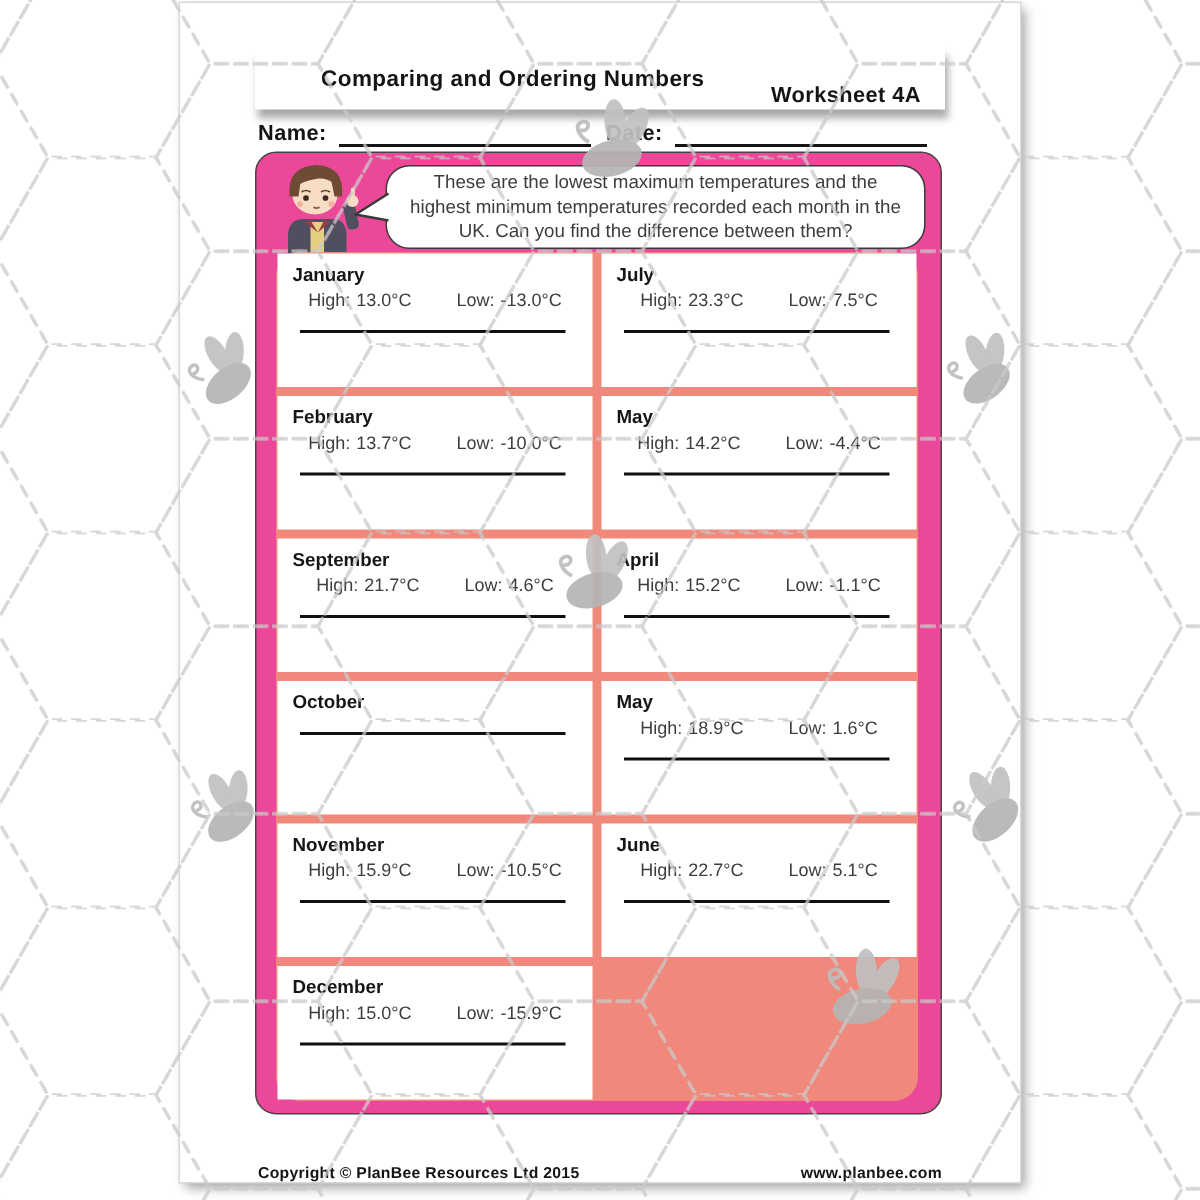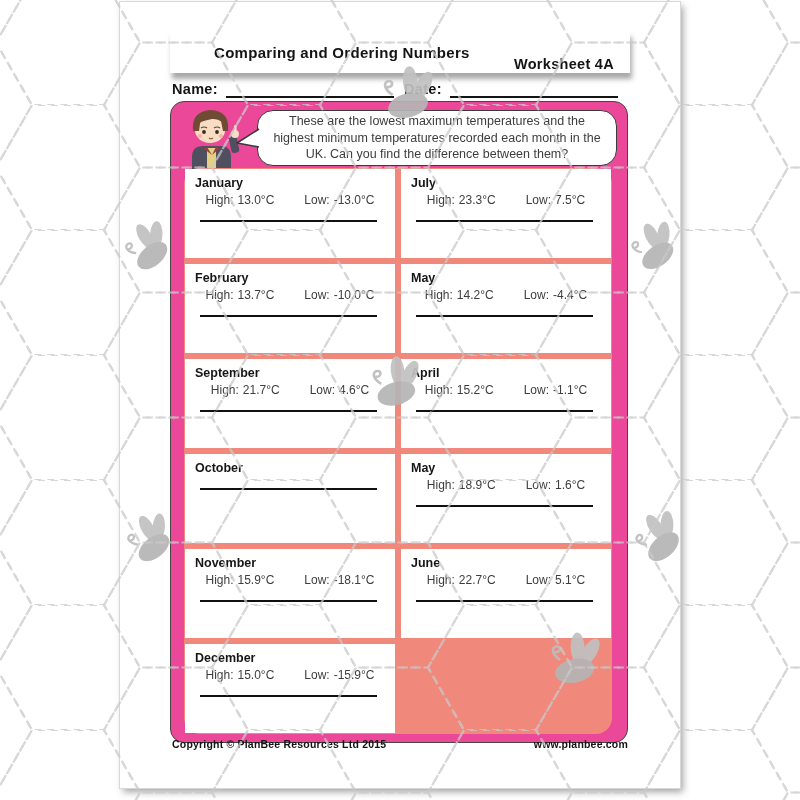--- a/index.html
+++ b/index.html
@@ -54,21 +54,21 @@
   }
   .grid{display:grid;grid-template-columns:1fr 1fr;grid-template-rows:repeat(6,1fr);gap:6px;height:100%;}
   .cell{background:#ffffff;box-sizing:border-box;padding:7px 10px 0 10px;}
   .month-name{font-weight:700;font-size:12.5px;color:#161616;}
   .temps{display:flex;font-size:12px;color:#3d3d3d;margin-top:3px;justify-content:center;}
   .t.high{width:52%;}
   .t .lab{margin-right:4px;}
   .answer-line{margin:13px 8px 0 5px;border-bottom:2.4px solid #101010;}
   
   .footer{
-    position:absolute;left:52px;top:736px;width:456px;
+    position:absolute;left:52px;top:774px;width:456px;
     display:flex;justify-content:space-between;
     font-weight:700;font-size:10.5px;color:#141414;letter-spacing:.2px;
   }
 </style>
 </head>
 <body>
 
 <div class="page">
 
   <div class="banner">
@@ -186,21 +186,21 @@
             <span class="t high"><span class="lab">High:</span><span>18.9°C</span></span>
             <span class="t low"><span class="lab">Low:</span><span>1.6°C</span></span>
           </div>
           <div class="answer-line"></div>
         </div>
 
         <div class="cell">
           <div class="month-name">November</div>
           <div class="temps">
             <span class="t high"><span class="lab">High:</span><span>15.9°C</span></span>
-            <span class="t low"><span class="lab">Low:</span><span>-18.1°C</span></span>
+            <span class="t low"><span class="lab">Low:</span><span>-10.5°C</span></span>
           </div>
           <div class="answer-line"></div>
         </div>
 
         <div class="cell">
           <div class="month-name">June</div>
           <div class="temps">
             <span class="t high"><span class="lab">High:</span><span>22.7°C</span></span>
             <span class="t low"><span class="lab">Low:</span><span>5.1°C</span></span>
           </div>

